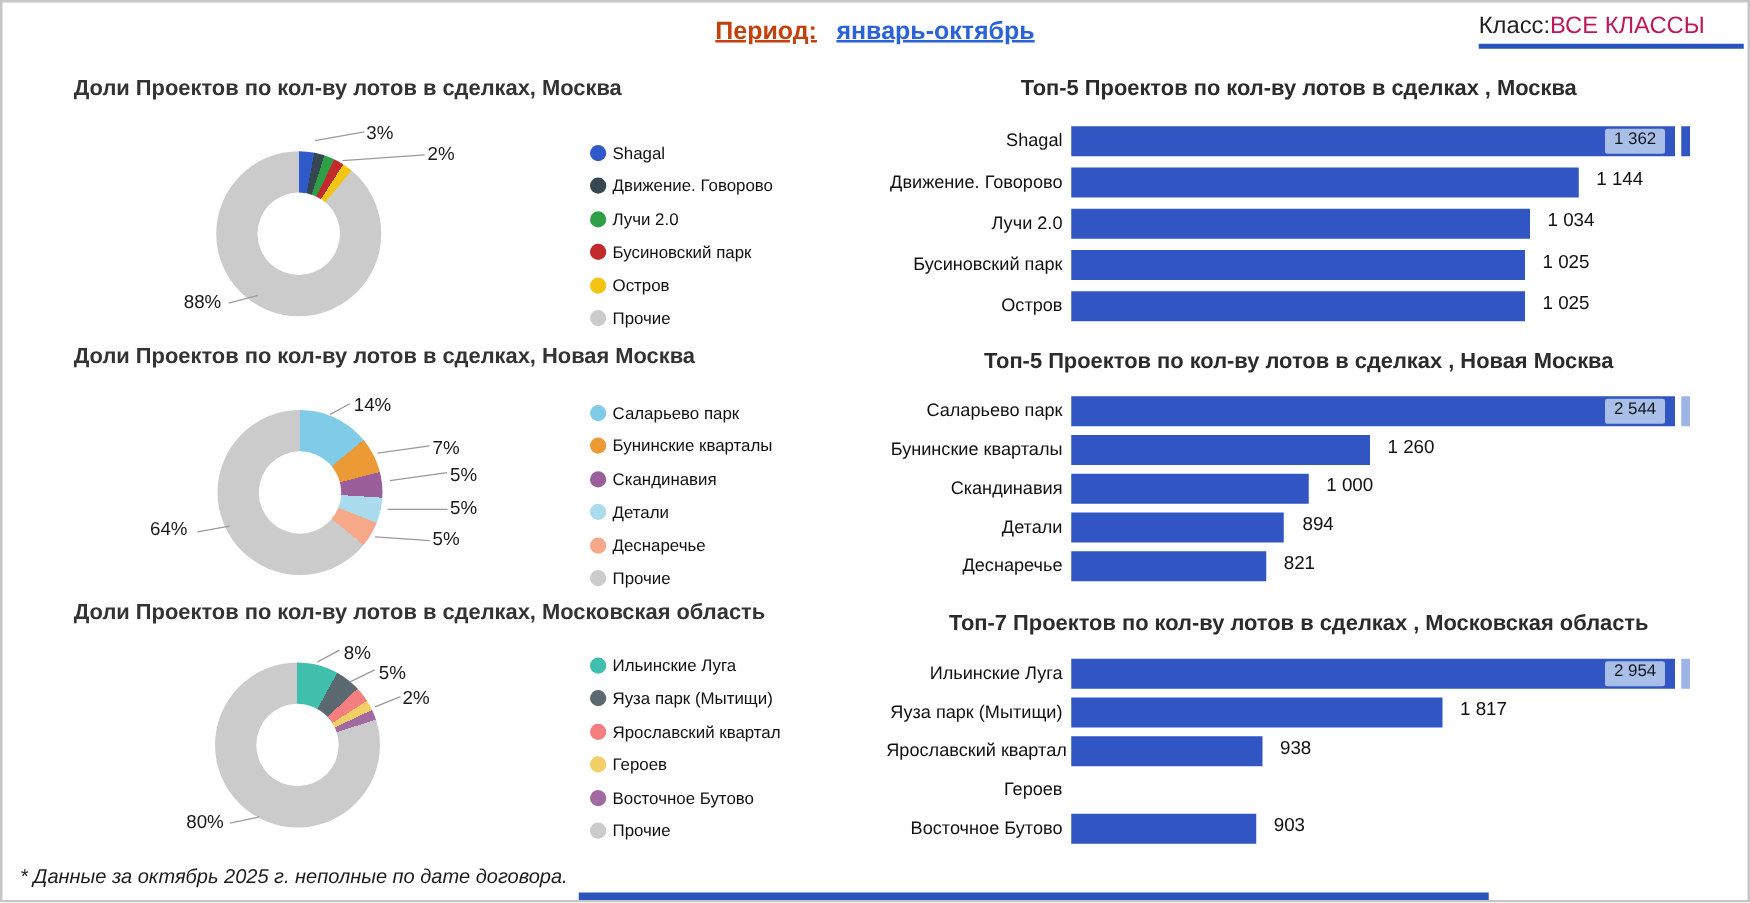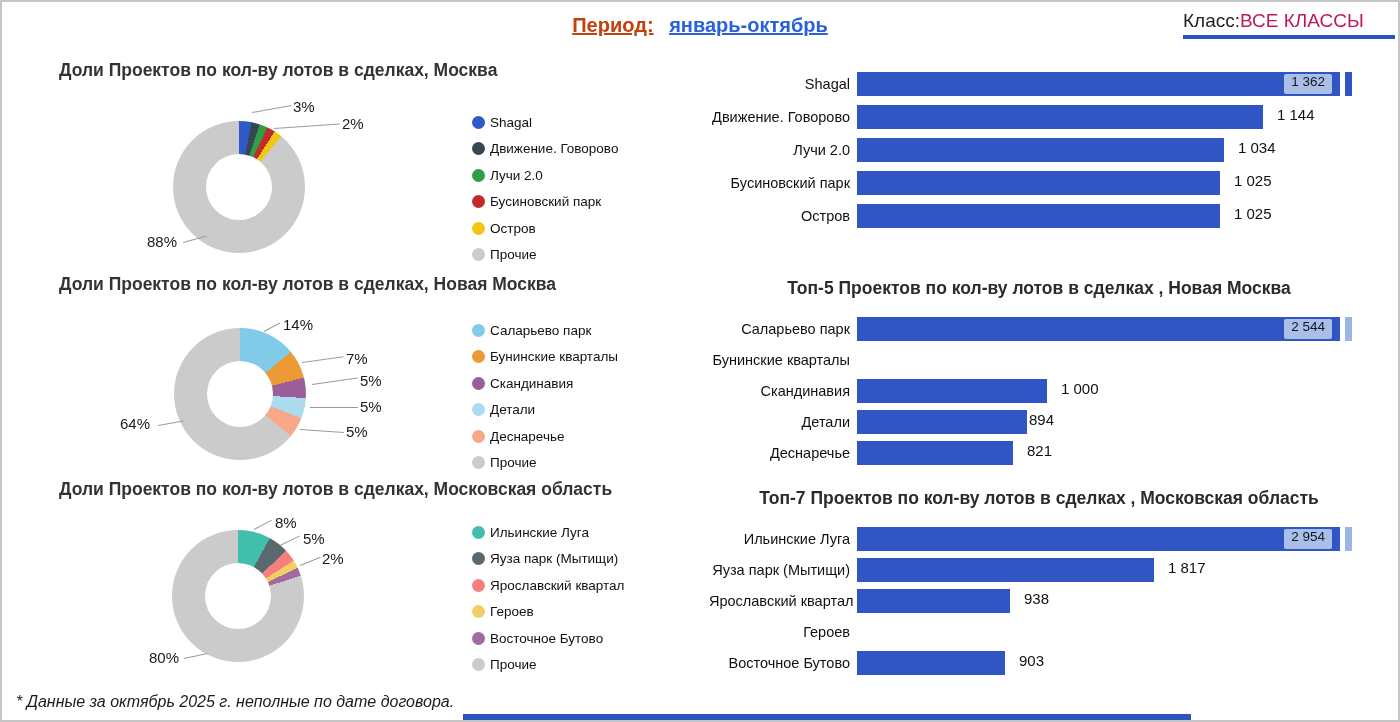--- a/index.html
+++ b/index.html
@@ -145,20 +145,21 @@
         <span class="dot" style="background: rgb(162, 106, 160);"></span>
         <span class="lbl">Восточное Бутово</span>
       </div>
       <div class="legend-item">
         <span class="dot" style="background: rgb(203, 203, 203);"></span>
         <span class="lbl">Прочие</span>
       </div>
     </div>
 
   <div class="bar-block" style="top:50px;">
+    <div class="bar-title">Топ-5 Проектов по кол-ву лотов в сделках , Москва</div>
     <div class="bar-rows" style="margin-top:22px;">
         <div class="bar-row">
           <div class="bar-label">Shagal</div>
           <div class="bar-track">
             <div class="bar-fill" style="width: 483px;"></div>
             <span class="bar-chip" style="right: 20px;">1 362</span>
             <div class="bar-tip" style="background: rgb(49, 86, 196);"></div>
           </div>
         </div>
         <div class="bar-row" style="margin-top: 13px;">
@@ -197,33 +198,37 @@
         <div class="bar-row">
           <div class="bar-label">Саларьево парк</div>
           <div class="bar-track">
             <div class="bar-fill" style="width: 483px;"></div>
             <span class="bar-chip" style="right: 20px;">2 544</span>
             <div class="bar-tip" style="background: rgb(157, 181, 228);"></div>
           </div>
         </div>
         <div class="bar-row" style="margin-top: 11px;">
           <div class="bar-label">Бунинские кварталы</div>
+          <div class="bar-track">
+            <div class="bar-fill" style="width: 239px;"></div>
+            <span class="bar-value" style="left: 253px;">1 260</span>
+          </div>
         </div>
         <div class="bar-row" style="margin-top: 11px;">
           <div class="bar-label">Скандинавия</div>
           <div class="bar-track">
             <div class="bar-fill" style="width: 190px;"></div>
             <span class="bar-value" style="left: 204px;">1 000</span>
           </div>
         </div>
         <div class="bar-row" style="margin-top: 11px;">
           <div class="bar-label">Детали</div>
           <div class="bar-track">
             <div class="bar-fill" style="width: 170px;"></div>
-            <span class="bar-value" style="left: 172px;">894</span>
+            <span class="bar-value" style="left: 185px;">894</span>
           </div>
         </div>
         <div class="bar-row" style="margin-top: 11px;">
           <div class="bar-label">Деснаречье</div>
           <div class="bar-track">
             <div class="bar-fill" style="width: 156px;"></div>
             <span class="bar-value" style="left: 170px;">821</span>
           </div>
         </div>
       </div>

